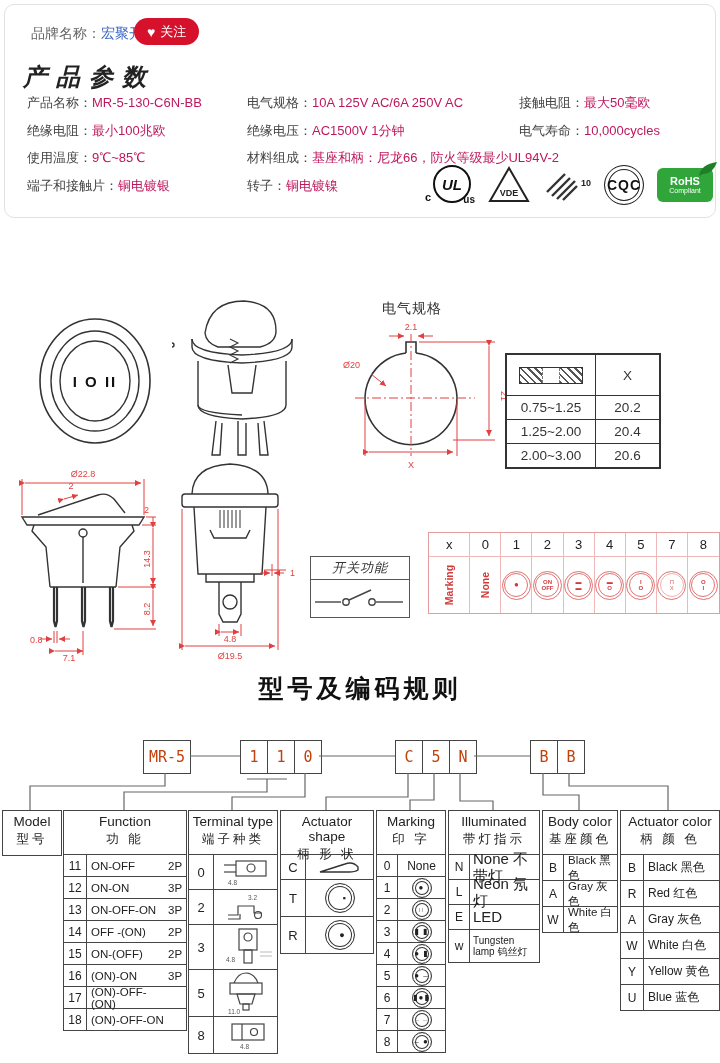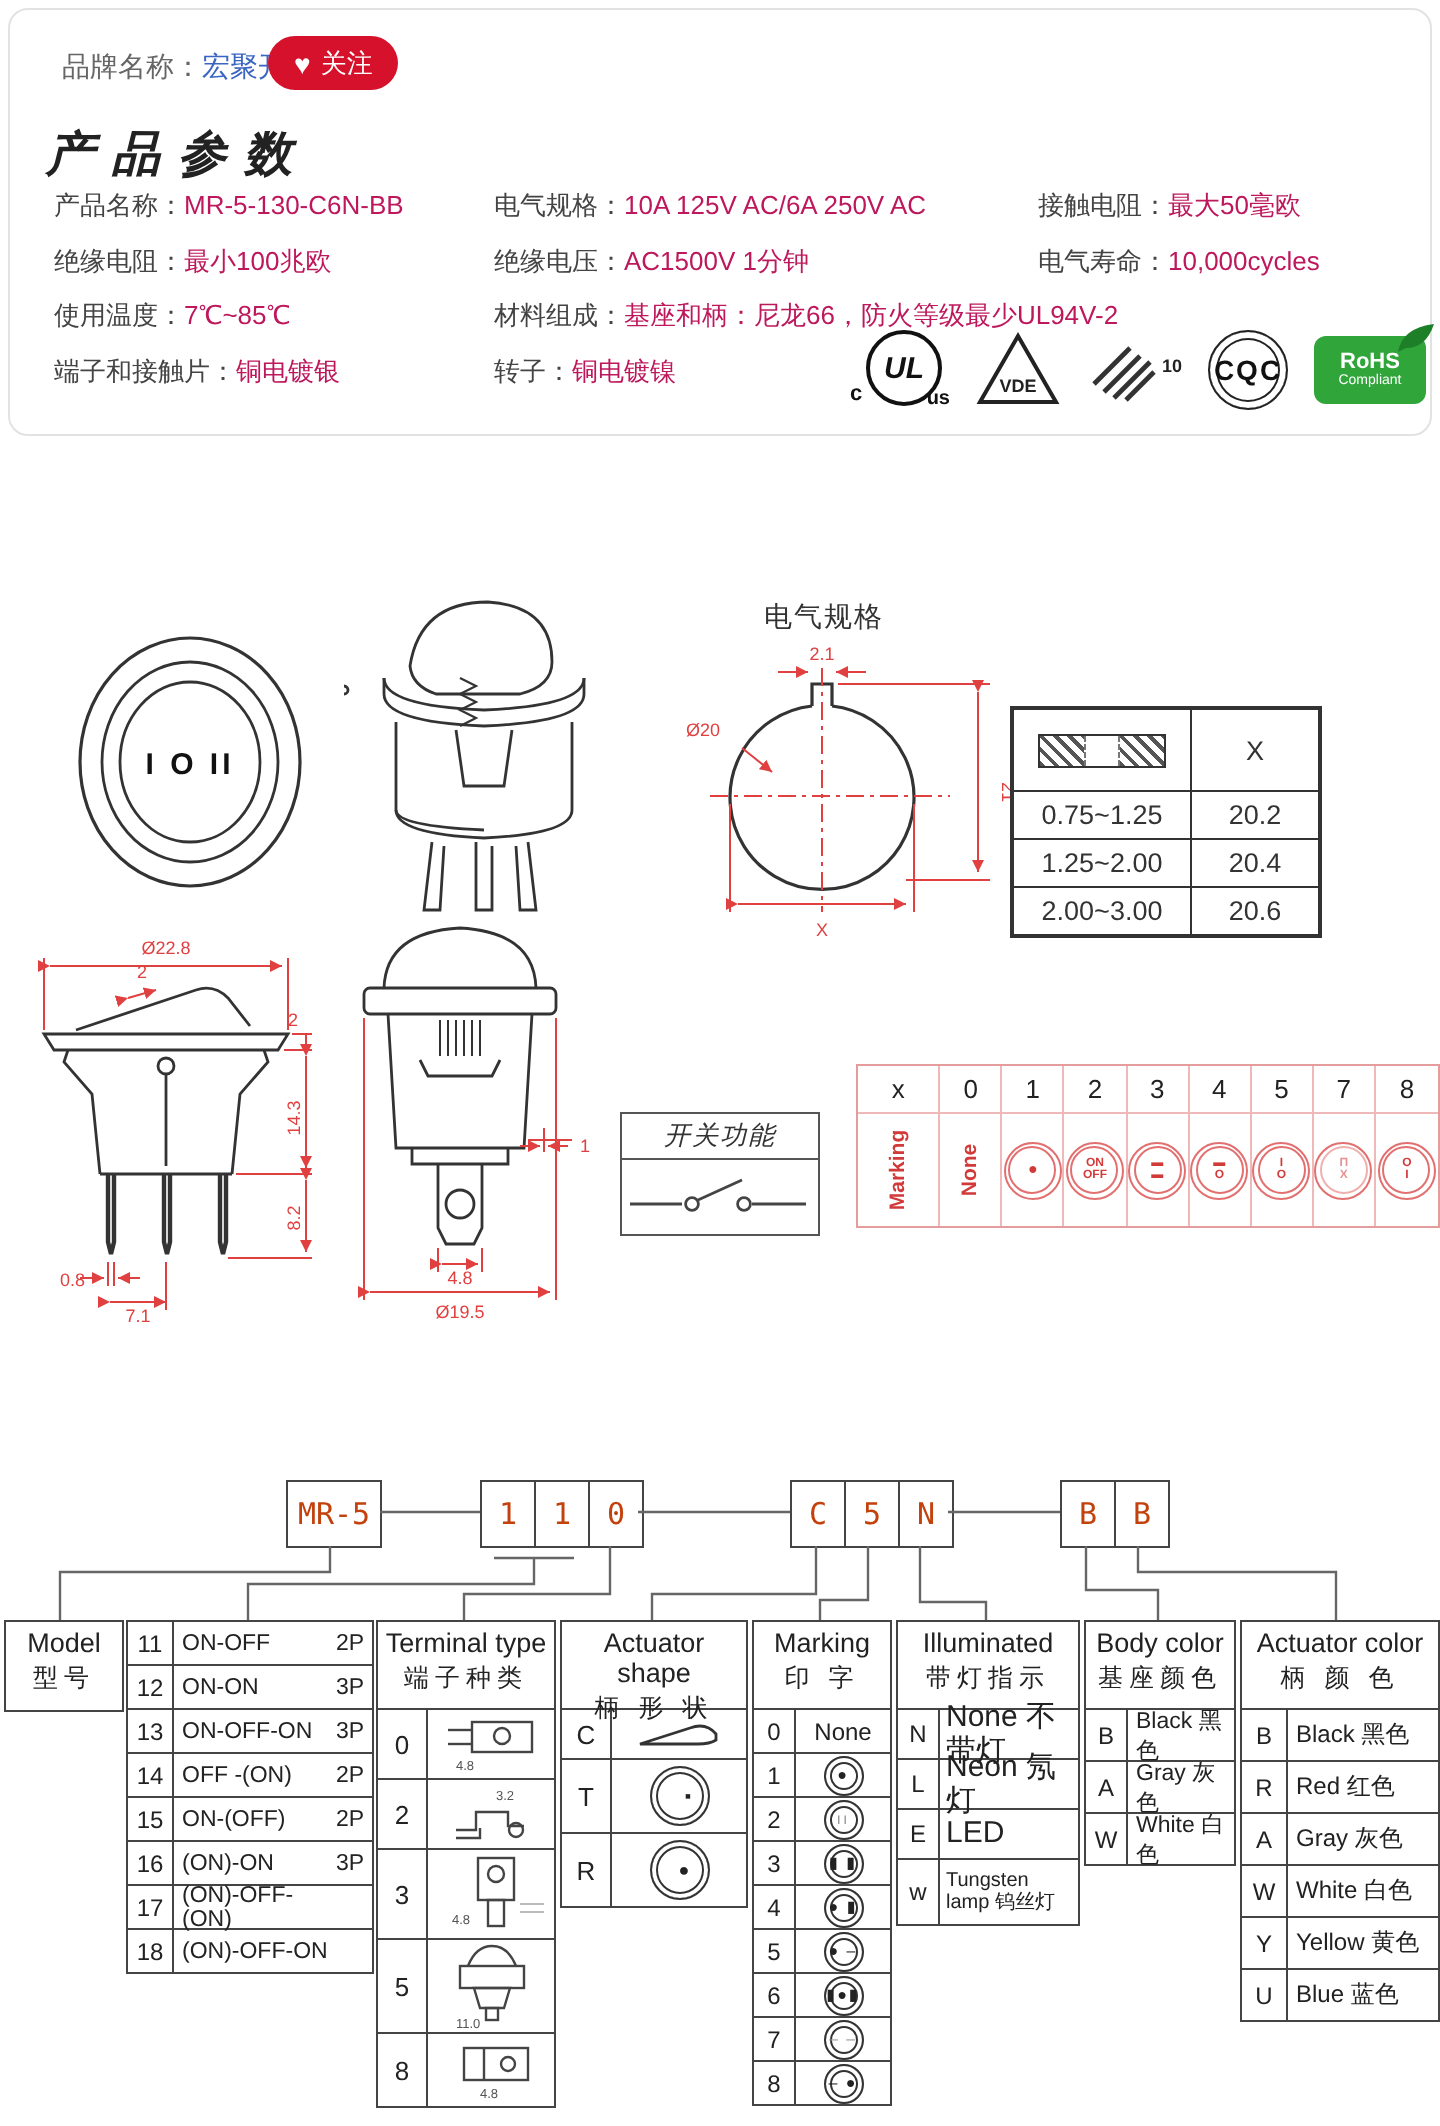--- a/index.html
+++ b/index.html
@@ -134,21 +134,21 @@
       <span>关注</span>
     </div>
     <div class="prod-title">产品参数</div>
 
     <div class="spec r0 c0"><span class="sl">产品名称：</span><span class="sv">MR-5-130-C6N-BB</span></div>
     <div class="spec r0 c1"><span class="sl">电气规格：</span><span class="sv">10A 125V AC/6A 250V AC</span></div>
     <div class="spec r0 c2"><span class="sl">接触电阻：</span><span class="sv">最大50毫欧</span></div>
     <div class="spec r1 c0"><span class="sl">绝缘电阻：</span><span class="sv">最小100兆欧</span></div>
     <div class="spec r1 c1"><span class="sl">绝缘电压：</span><span class="sv">AC1500V 1分钟</span></div>
     <div class="spec r1 c2"><span class="sl">电气寿命：</span><span class="sv">10,000cycles</span></div>
-    <div class="spec r2 c0"><span class="sl">使用温度：</span><span class="sv">7℃~85℃</span></div>
+    <div class="spec r2 c0"><span class="sl">使用温度：</span><span class="sv">9℃~85℃</span></div>
     <div class="spec r2 c1"><span class="sl">材料组成：</span><span class="sv">基座和柄：尼龙66，防火等级最少UL94V-2</span></div>
     <div class="spec r3 c0"><span class="sl">端子和接触片：</span><span class="sv">铜电镀银</span></div>
     <div class="spec r3 c1"><span class="sl">转子：</span><span class="sv">铜电镀镍</span></div>
 
     <div class="certs">
       <div class="cert ulwrap">
         <span class="ul-c">c</span>
         <div class="ul-circle">UL</div>
         <span class="ul-us">us</span>
       </div>
@@ -428,20 +428,21 @@
     <div>
         <div class="ring">
           <div class="in">
             <span class="t">O</span>
             <span class="t">I</span>
           </div>
         </div>
       </div>
   </div>
 
+  <div class="sec-title" style="top:672px">型号及编码规则</div>
 
   <div class="code-box cb-model">MR-5</div>
   <div class="code-box" style="left:240px;top:740px;height:32px">
     <div class="cc">1</div>
       <div class="cc">1</div>
       <div class="cc">0</div>
   </div>
   <div class="code-box" style="left:395px;top:740px;height:32px">
     <div class="cc">C</div>
       <div class="cc">5</div>
@@ -470,20 +471,24 @@
   </svg>
 
   <div class="tb tb-model">
     <div class="tb-head" style="border-bottom:none">
       <div class="en">Model</div>
       <div class="cn">型号</div>
     </div>
   </div>
 
   <div class="tb tb-func">
+    <div class="tb-head" style="height:36px">
+        <div class="en">Function</div>
+        <div class="cn">功 能</div>
+      </div>
     <div class="rows">
       <div class="row">
           <div class="ccode">11</div>
           <div class="cval">ON-OFF</div>
           <div class="sfx">2P</div>
         </div>
       <div class="row">
           <div class="ccode">12</div>
           <div class="cval">ON-ON</div>
           <div class="sfx">3P</div>

